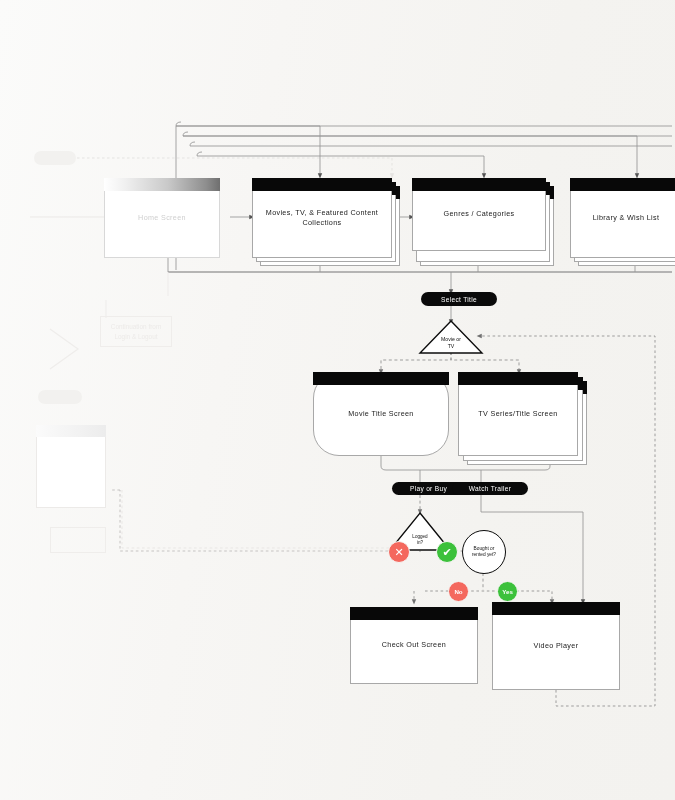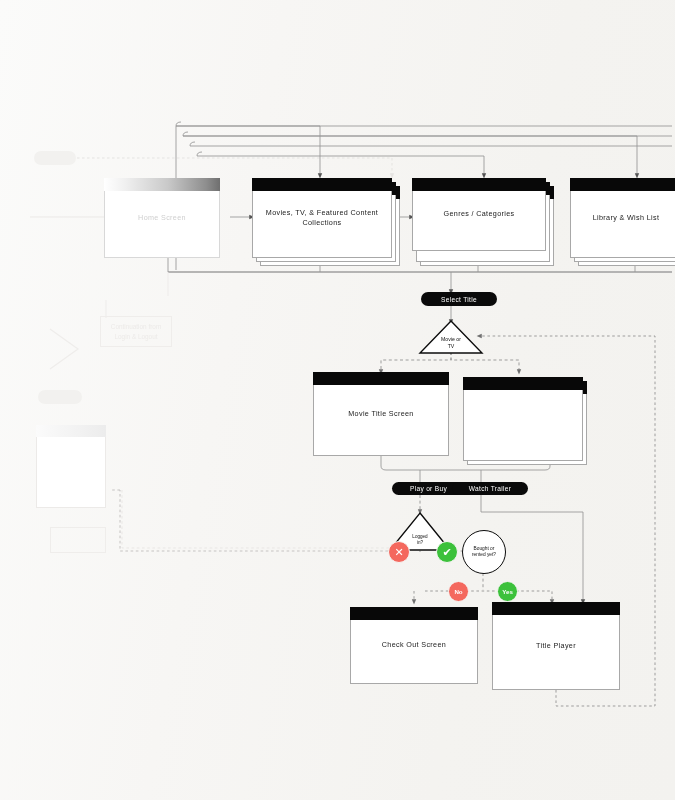--- a/index.html
+++ b/index.html
@@ -233,32 +233,36 @@
   </div>
 
   <div class="tri" style="left:419px;top:320px;width:64px;height:34px;">
     <svg width="64" height="34">
         <path d="M32,1 L63,33 L1,33 Z" fill="#ffffff" stroke="#0c0c0c" stroke-width="1.4"></path>
       </svg>
     <div class="tlbl">Movie or
 TV</div>
   </div>
 
-  <div class="screen node" style="left:313px;top:372px;width:136px;height:84px;">
+  <div class="screen node" style="left:313px;top:372px;width:136px;height:84px;border-radius:26px;">
     <div class="bar"></div>
     <div class="lbl">Movie Title Screen</div>
   </div>
 
   <div class="stack" style="left:458px;top:372px;width:136px;height:94px;">
     <div class="s" style="left:9px;top:9px;width:120px;height:84px;">
         <div class="sb"></div>
       </div>
     <div class="s" style="left:5px;top:5px;width:120px;height:84px;">
         <div class="sb"></div>
       </div>
+  </div>
+  <div class="screen node" style="left:458px;top:372px;width:120px;height:84px;">
+    <div class="bar"></div>
+    <div class="lbl">TV Series/Title Screen</div>
   </div>
 
   <div class="pill" style="left:392px;top:482px;width:57px;height:13px;">
     <span>Play or Buy</span>
   </div>
   <div class="pill" style="left:452px;top:482px;width:60px;height:13px;">
     <span>Watch Trailer</span>
   </div>
 
   <div class="tri small" style="left:389px;top:512px;width:62px;height:39px;">
@@ -287,16 +291,16 @@
     <span>Yes</span>
   </div>
 
   <div class="screen node" style="left:350px;top:607px;width:128px;height:77px;">
     <div class="bar"></div>
     <div class="lbl">Check Out Screen</div>
   </div>
 
   <div class="screen node" style="left:492px;top:602px;width:128px;height:88px;">
     <div class="bar"></div>
-    <div class="lbl">Title Player</div>
+    <div class="lbl">Video Player</div>
   </div>
 
 </div>
 
 </body></html>

